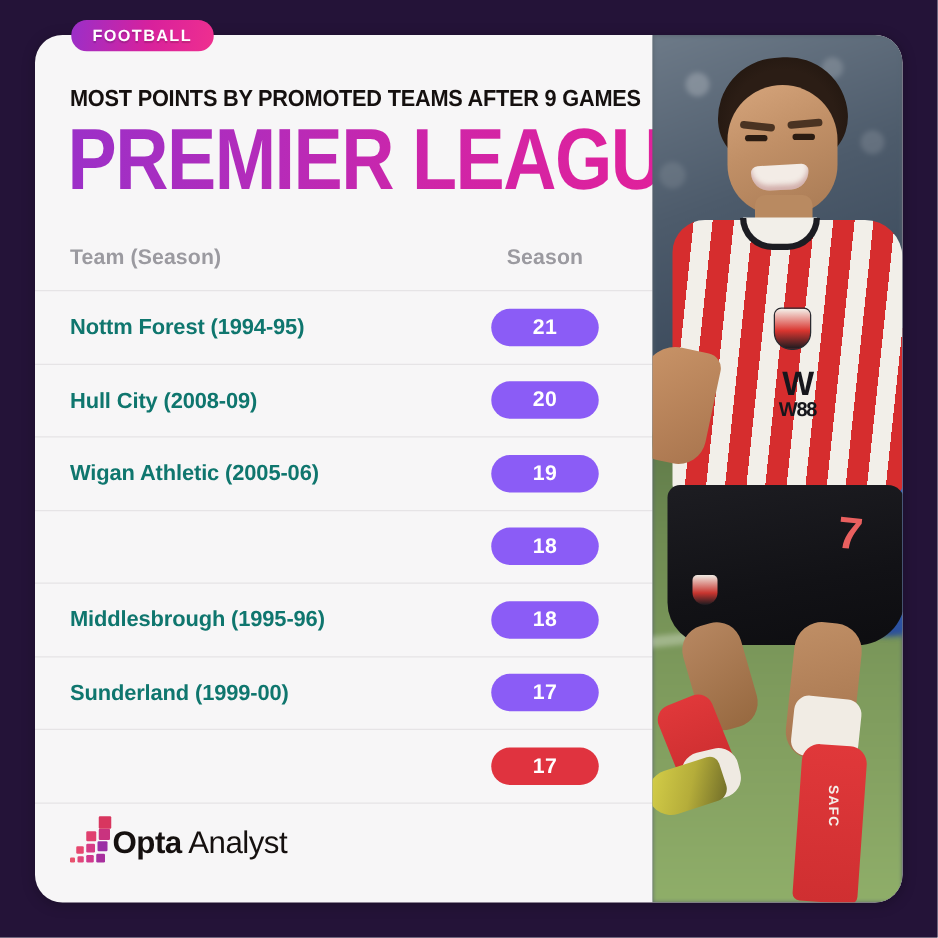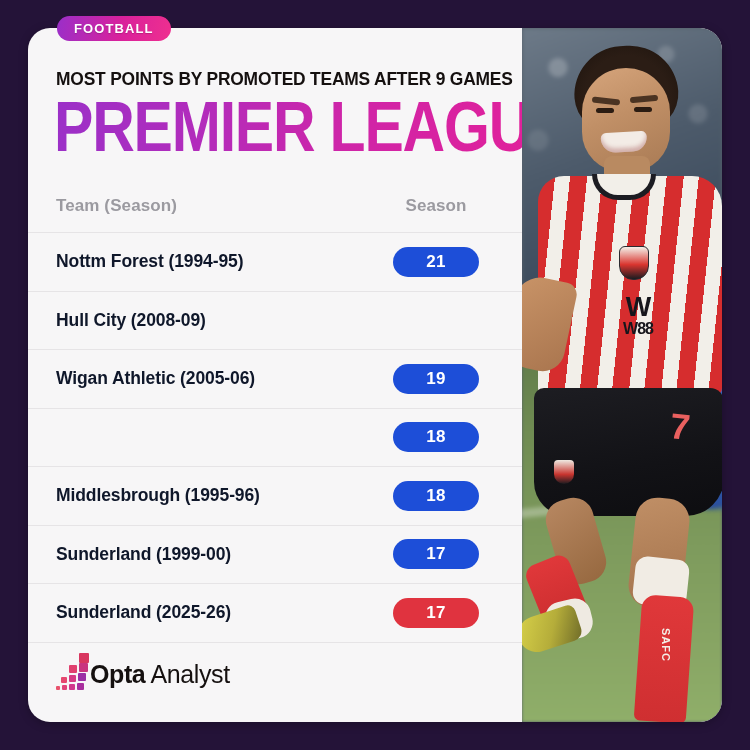--- a/index.html
+++ b/index.html
@@ -139,37 +139,37 @@
     display: flex;
     align-items: center;
   }
   .row:last-child { border-bottom: 1px solid #e6e4e6; }
 
   .cell-team {
     position: absolute;
     left: 28px;
     font-size: 17.5px;
     font-weight: bold;
-    color: #0f172a;
+    color: #0f766e;
     letter-spacing: -0.1px;
     white-space: nowrap;
   }
 
   .pill-wrap {
     position: absolute;
     left: 338px;
     width: 140px;
     display: flex;
     justify-content: center;
   }
   .pill {
     min-width: 86px;
     height: 30px;
     border-radius: 15px;
-    background: #1d4ed8;
+    background: #8b5cf6;
     color: #ffffff;
     font-size: 17px;
     font-weight: bold;
     display: flex;
     align-items: center;
     justify-content: center;
     letter-spacing: 0.4px;
   }
   .pill.highlight {
     background: #e0333f;
@@ -416,20 +416,23 @@
 
         <div class="row">
           <div class="cell-team">Nottm Forest (1994-95)</div>
           <div class="pill-wrap">
             <div class="pill">21</div>
           </div>
         </div>
 
         <div class="row">
           <div class="cell-team">Hull City (2008-09)</div>
+          <div class="pill-wrap">
+            <div class="pill">20</div>
+          </div>
         </div>
 
         <div class="row">
           <div class="cell-team">Wigan Athletic (2005-06)</div>
           <div class="pill-wrap">
             <div class="pill">19</div>
           </div>
         </div>
 
         <div class="row">
@@ -446,21 +449,20 @@
         </div>
 
         <div class="row">
           <div class="cell-team">Sunderland (1999-00)</div>
           <div class="pill-wrap">
             <div class="pill">17</div>
           </div>
         </div>
 
         <div class="row">
-          <div class="cell-team">Sunderland (2025-26)</div>
           <div class="pill-wrap">
             <div class="pill highlight">17</div>
           </div>
         </div>
 
       </div>
 
       <div class="footer">
         <div class="logo-mark">
           <i style="left:0px;  top:28px; width:4px;  height:4px;  background:#e8526d;"></i>

